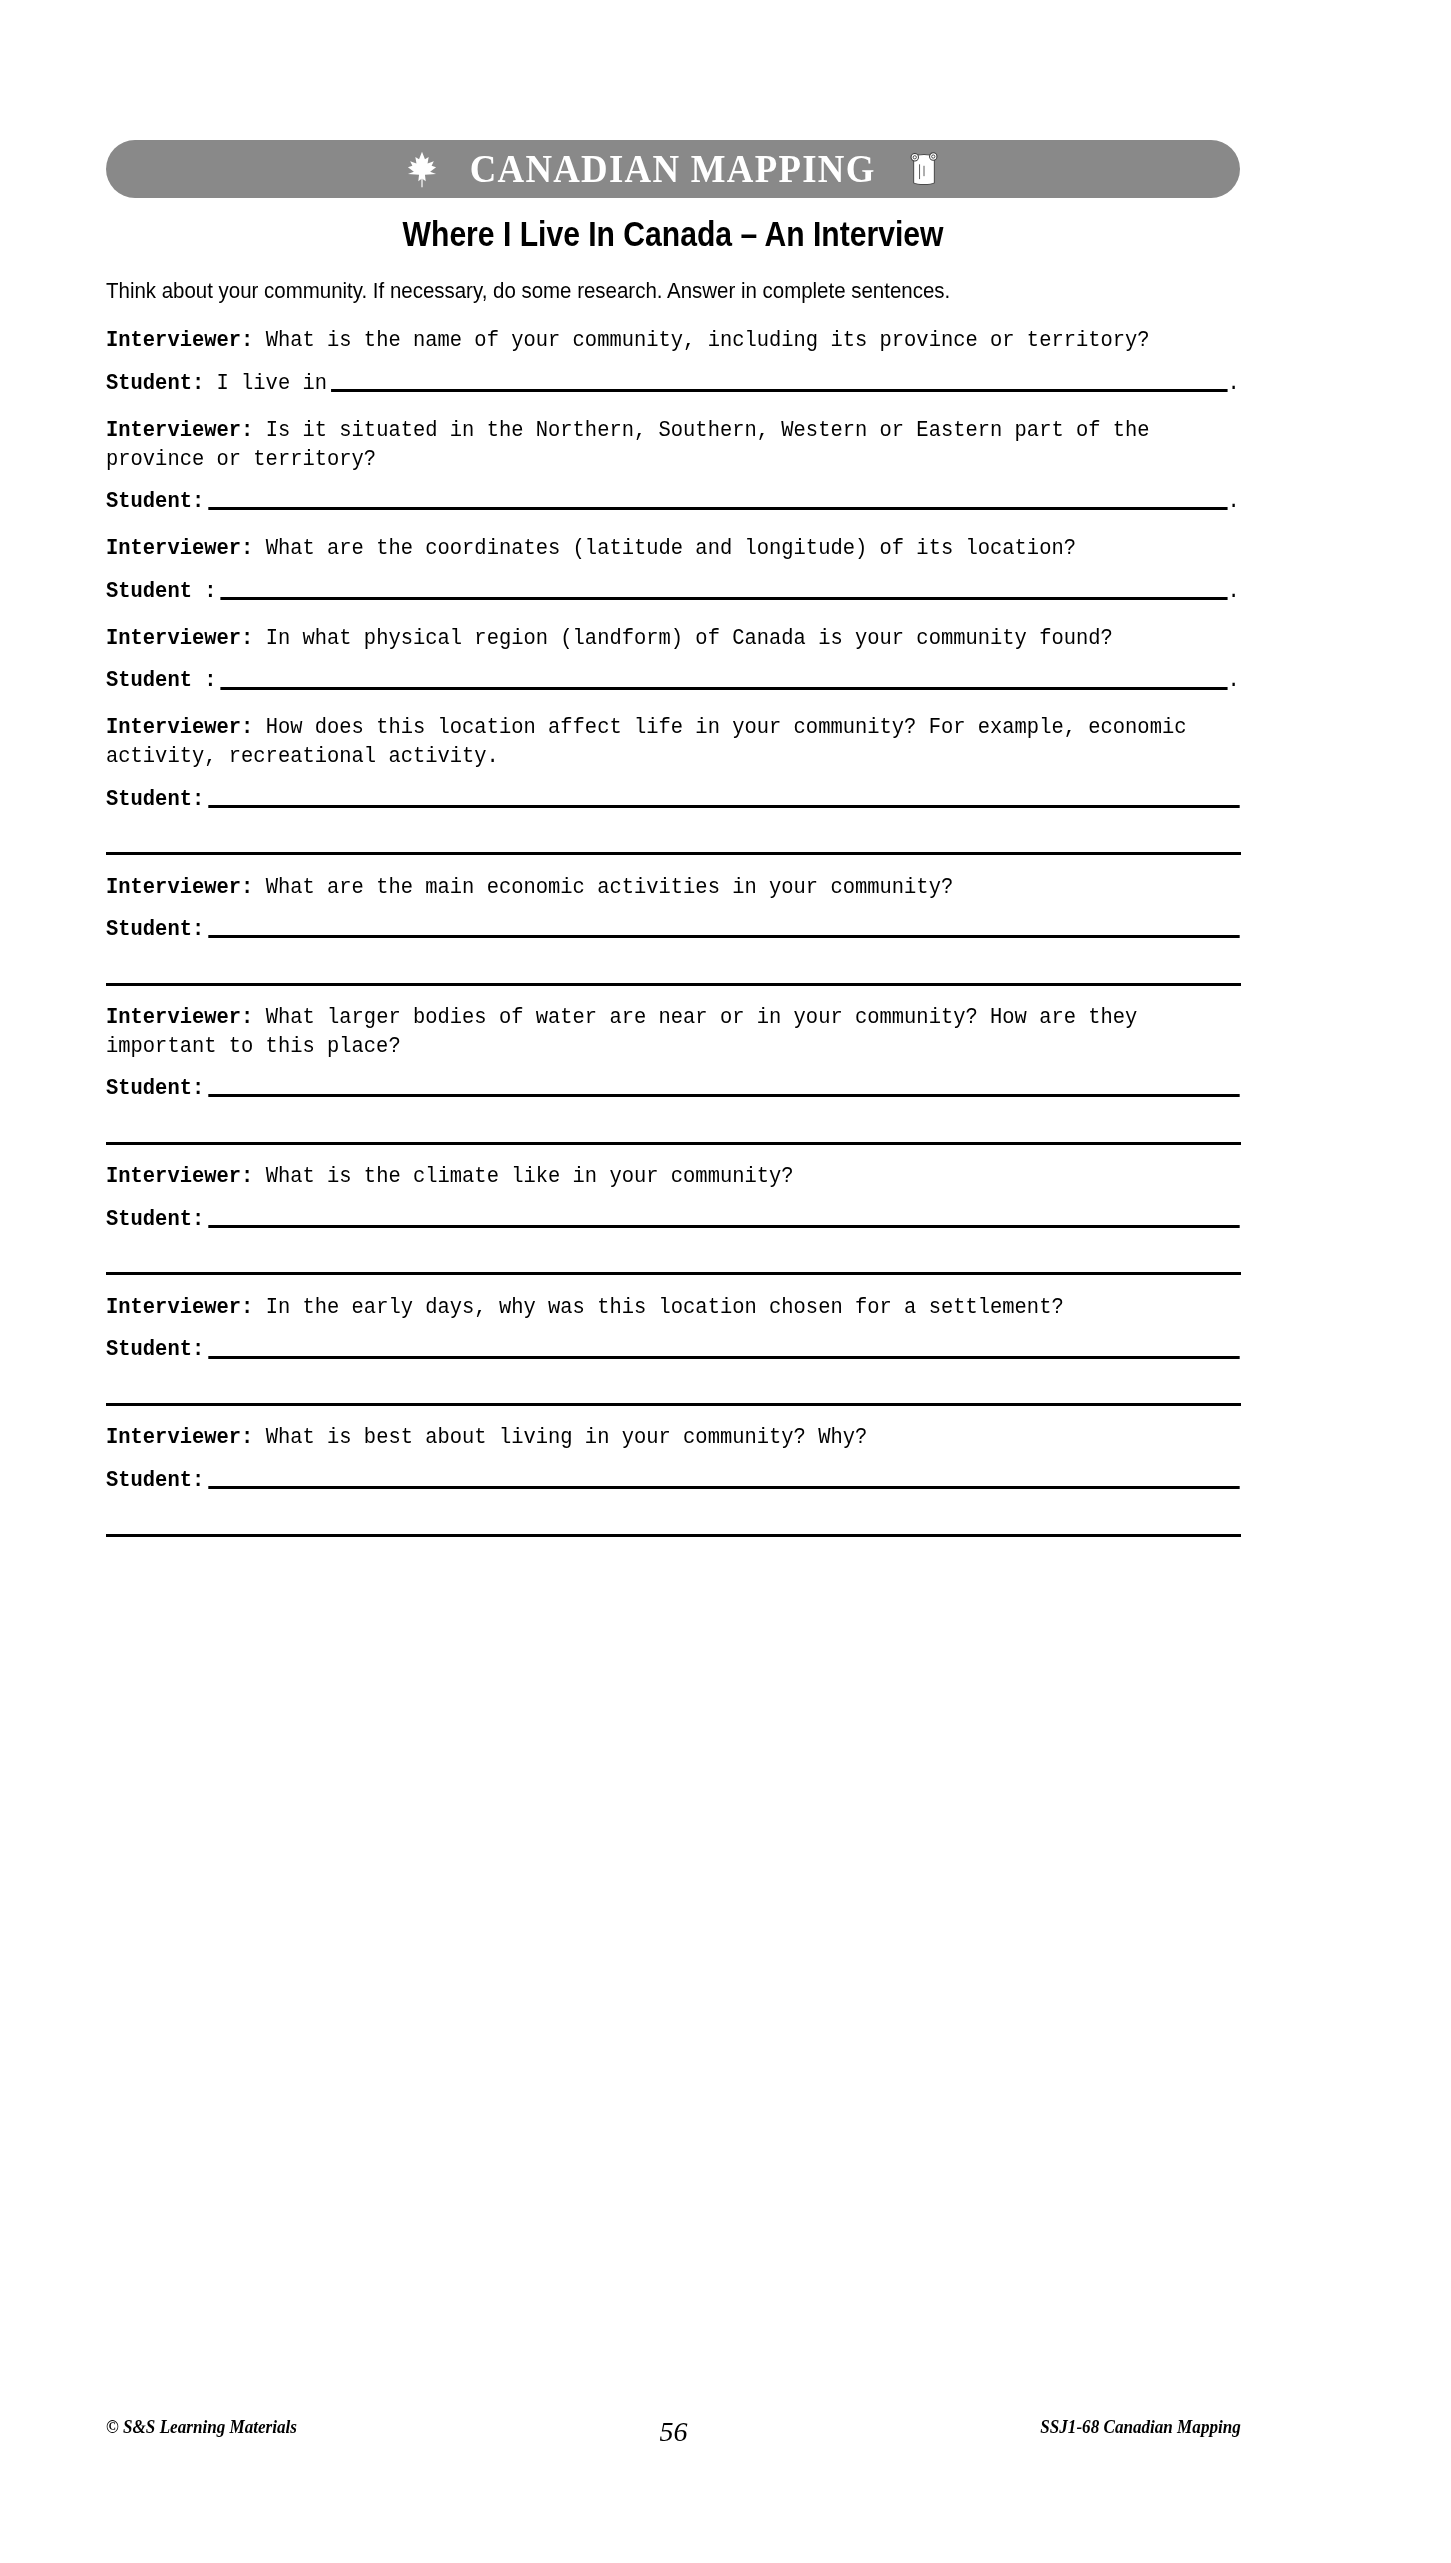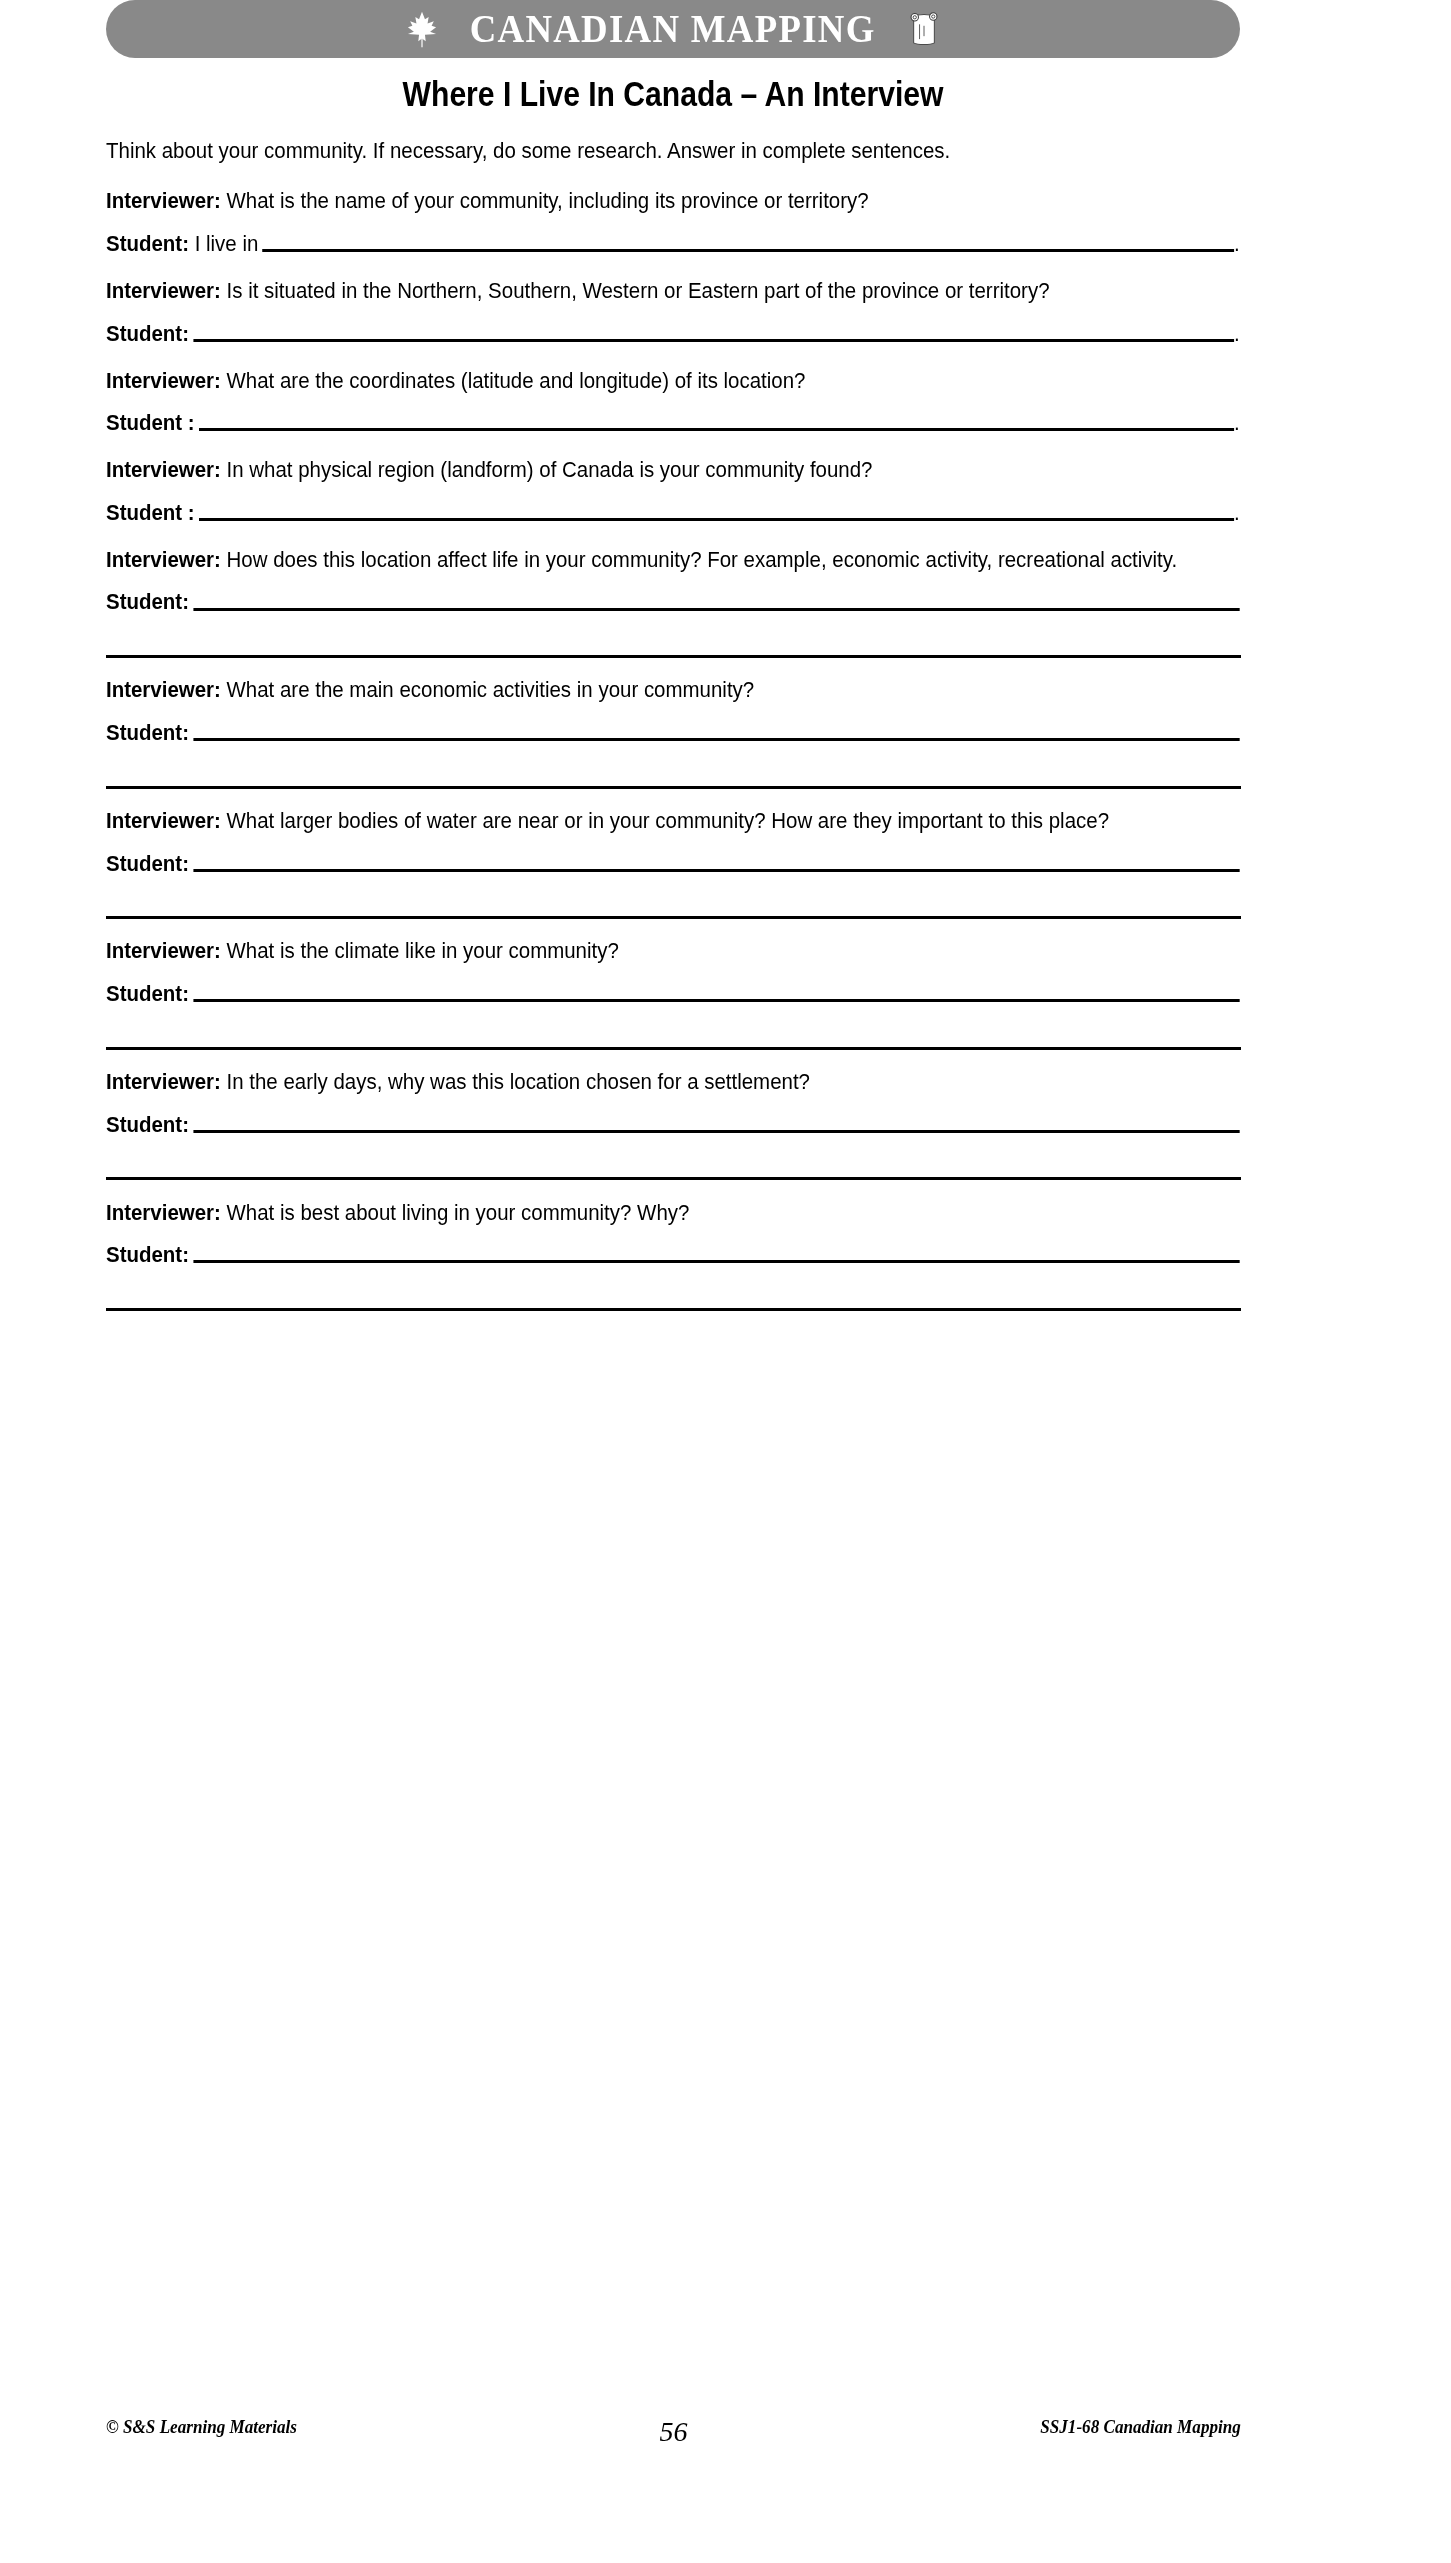--- a/index.html
+++ b/index.html
@@ -19,20 +19,21 @@
     position: relative;
     width: 1452px;
     height: 2563px;
     box-sizing: border-box;
     padding: 0 211px 0 106px;
     overflow: hidden;
   }
 
   
   .banner {
+    margin-top: 140px;
     height: 58px;
     background: #898989;
     border-radius: 29px;
     display: flex;
     align-items: center;
     justify-content: center;
     gap: 15.6px;
     width: 1134px;
   }
   .banner-title {
@@ -68,21 +69,21 @@
   
   .intro {
     margin-top: 21px;
     font-size: 22px;
     line-height: 1.28;
     transform: scaleX(0.93);
     transform-origin: left center;
     width: 1219px;
   }
 
-  .qa-block { margin-top: 18.4px; }
+  .qa-block { margin-top: 18.4px; font-family: Liberation Mono, monospace; }
 
   .question {
     font-size: 22px;
     line-height: 1.30;
     transform: scaleX(0.93);
     transform-origin: left center;
     width: 1219px;
   }
   .question .who { font-weight: bold; }
 

